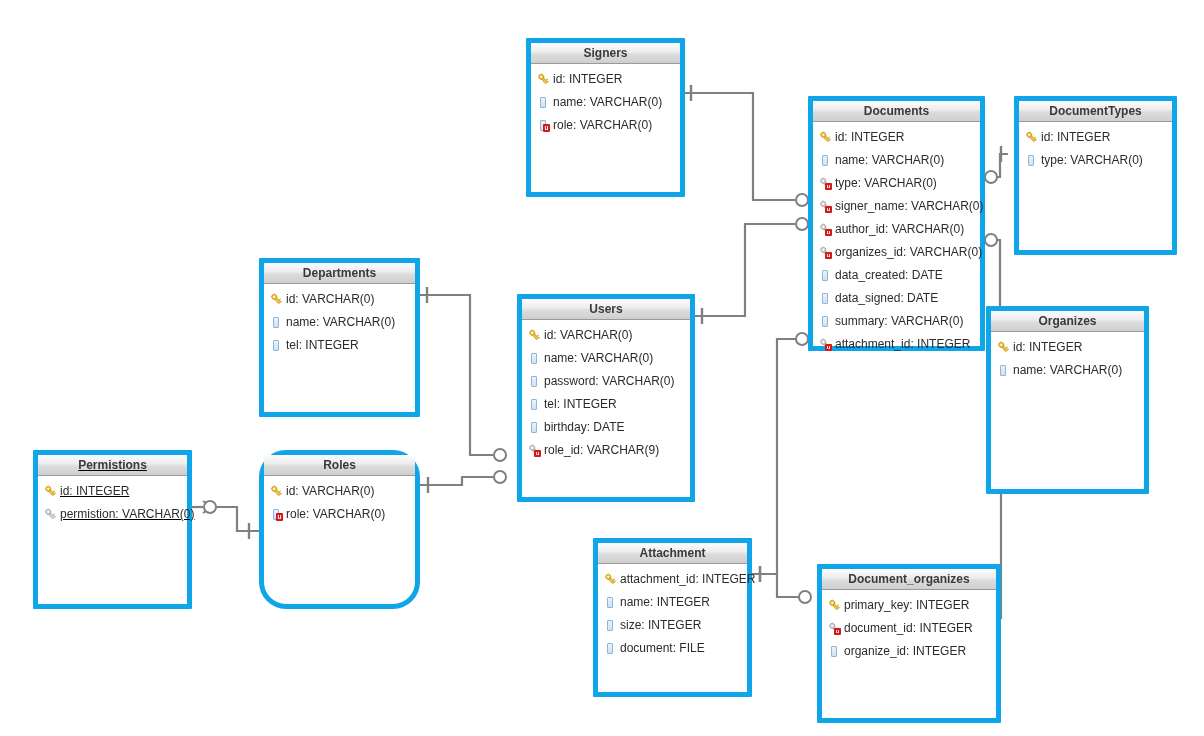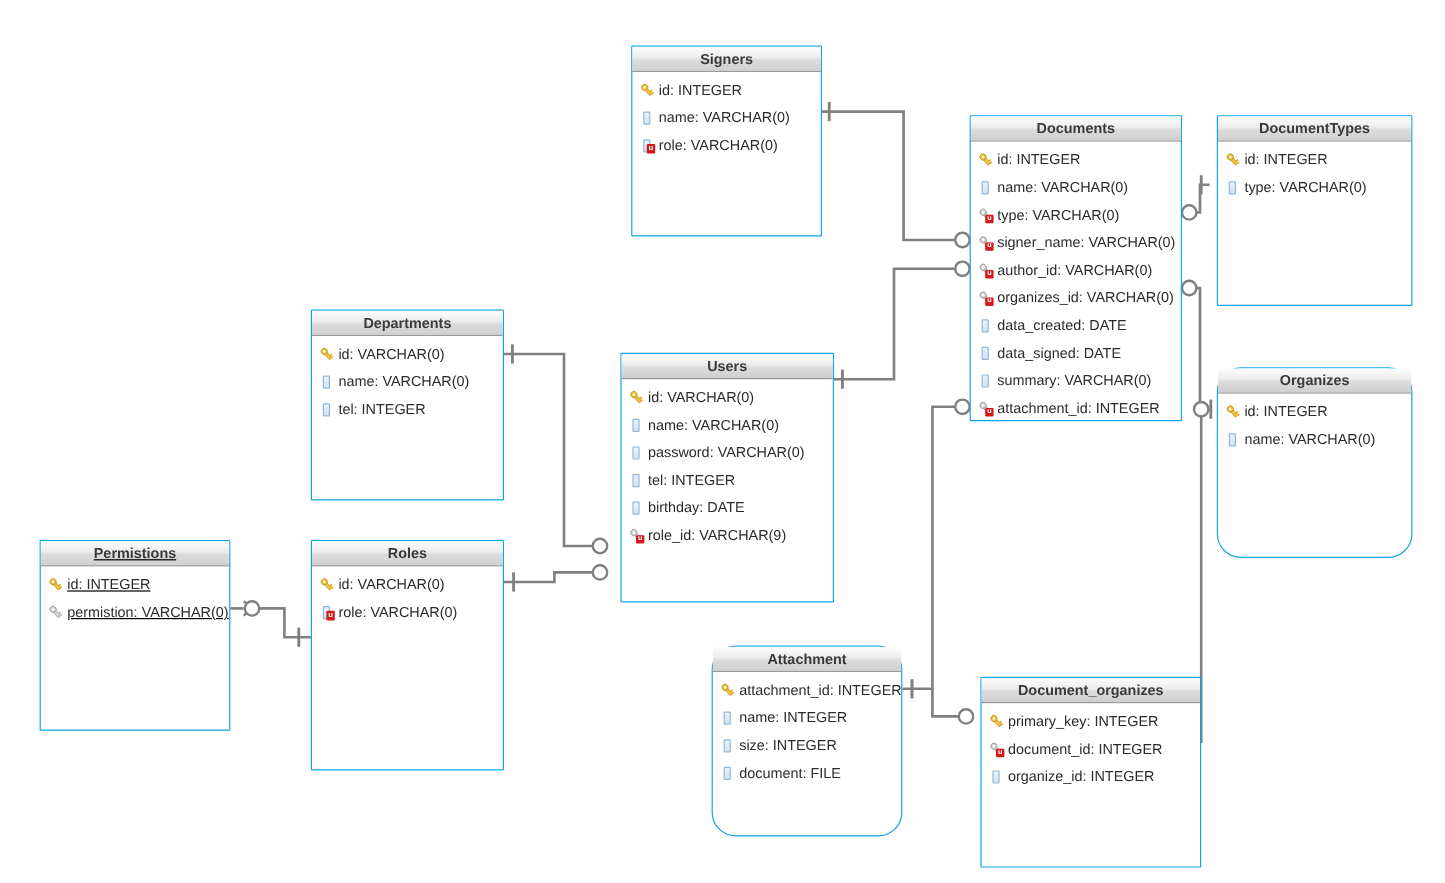--- a/index.html
+++ b/index.html
@@ -7,21 +7,21 @@
     width:1204px;height:736px;position:relative;overflow:hidden;
     font-family:"Liberation Sans","DejaVu Sans",sans-serif;
     -webkit-font-smoothing:antialiased;
   }
   #canvas{position:absolute;left:0;top:0;width:1204px;height:736px;background:#fff;}
   #wires{position:absolute;left:0;top:0;width:1204px;height:736px;pointer-events:none;}
 
   .table{
     position:absolute;
     background:#ffffff;
-    border:1px solid #0ea5e9;
+    border:5px solid #0ea5e9;
     box-sizing:border-box;
     border-radius:1px;
   }
   .thead{
     height:21px;
     line-height:21px;
     text-align:center;
     font-size:12px;
     font-weight:bold;
     color:#3a3a3a;
@@ -329,21 +329,21 @@
             <span class="lbl">id: INTEGER</span>
           </div>
           <div class="row">
             <span class="ic">
               <span class="colbox"></span>
             </span>
             <span class="lbl">type: VARCHAR(0)</span>
           </div>
         </div>
       </div>
-      <div class="table" style="left: 1014px; top: 306px; width: 163px; height: 159px; border-radius: 20px;">
+      <div class="table" style="left: 986px; top: 306px; width: 163px; height: 188px;">
         <div class="thead">Organizes</div>
         <div class="tbody">
           <div class="row">
             <span class="ic">
               <svg viewBox="0 0 15 15" xmlns="http://www.w3.org/2000/svg">
                 <g transform="rotate(-40 7.5 7.5)">
                   <rect x="6.2" y="2.6" width="2.6" height="9.6" rx="1.1" fill="#f2c341" stroke="#b8860b" stroke-width="0.5"></rect>
                   <circle cx="7.5" cy="4.0" r="2.6" fill="#f2c341" stroke="#b8860b" stroke-width="0.6"></circle>
                   <circle cx="7.5" cy="4.0" r="1.0" fill="#ffffff"></circle>
                   <rect x="8.6" y="9.0" width="2.3" height="1.5" fill="#e0a81f"></rect>
@@ -476,21 +476,21 @@
                   <circle cx="7.5" cy="4.0" r="1.0" fill="#ffffff"></circle>
                   <rect x="8.6" y="9.0" width="2.3" height="1.5" fill="#b9b9b9"></rect>
                   <rect x="8.6" y="11.2" width="1.8" height="1.4" fill="#b9b9b9"></rect>
                 </g>
               </svg>
             </span>
             <span class="lbl">permistion: VARCHAR(0)</span>
           </div>
         </div>
       </div>
-      <div class="table" style="left: 259px; top: 450px; width: 161px; height: 192px;">
+      <div class="table" style="left: 259px; top: 450px; width: 161px; height: 159px; border-radius: 27px;">
         <div class="thead">Roles</div>
         <div class="tbody">
           <div class="row">
             <span class="ic">
               <svg viewBox="0 0 15 15" xmlns="http://www.w3.org/2000/svg">
                 <g transform="rotate(-40 7.5 7.5)">
                   <rect x="6.2" y="2.6" width="2.6" height="9.6" rx="1.1" fill="#f2c341" stroke="#b8860b" stroke-width="0.5"></rect>
                   <circle cx="7.5" cy="4.0" r="2.6" fill="#f2c341" stroke="#b8860b" stroke-width="0.6"></circle>
                   <circle cx="7.5" cy="4.0" r="1.0" fill="#ffffff"></circle>
                   <rect x="8.6" y="9.0" width="2.3" height="1.5" fill="#e0a81f"></rect>
@@ -502,21 +502,21 @@
           </div>
           <div class="row">
             <span class="ic">
               <span class="colbox"></span>
               <span class="ubadge">u</span>
             </span>
             <span class="lbl">role: VARCHAR(0)</span>
           </div>
         </div>
       </div>
-      <div class="table" style="left: 593px; top: 538px; width: 159px; height: 159px; border-radius: 20px;">
+      <div class="table" style="left: 593px; top: 538px; width: 159px; height: 159px;">
         <div class="thead">Attachment</div>
         <div class="tbody">
           <div class="row">
             <span class="ic">
               <svg viewBox="0 0 15 15" xmlns="http://www.w3.org/2000/svg">
                 <g transform="rotate(-40 7.5 7.5)">
                   <rect x="6.2" y="2.6" width="2.6" height="9.6" rx="1.1" fill="#f2c341" stroke="#b8860b" stroke-width="0.5"></rect>
                   <circle cx="7.5" cy="4.0" r="2.6" fill="#f2c341" stroke="#b8860b" stroke-width="0.6"></circle>
                   <circle cx="7.5" cy="4.0" r="1.0" fill="#ffffff"></circle>
                   <rect x="8.6" y="9.0" width="2.3" height="1.5" fill="#e0a81f"></rect>

